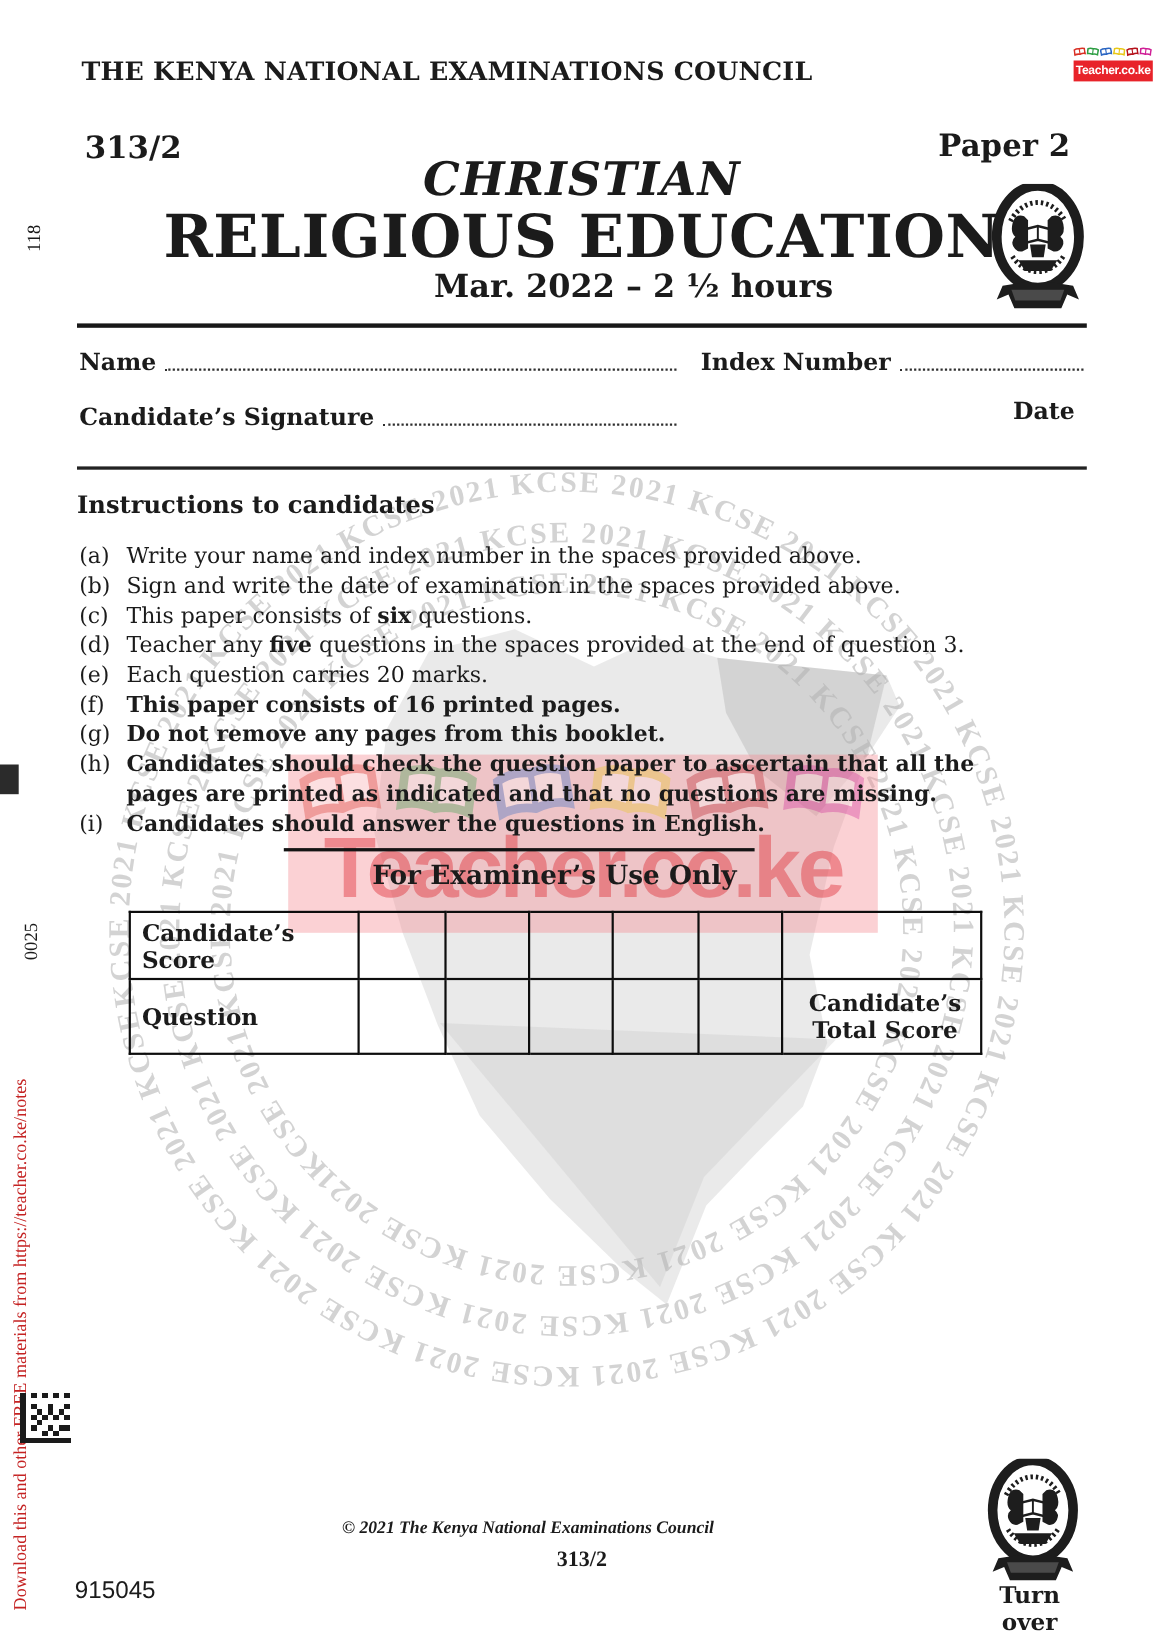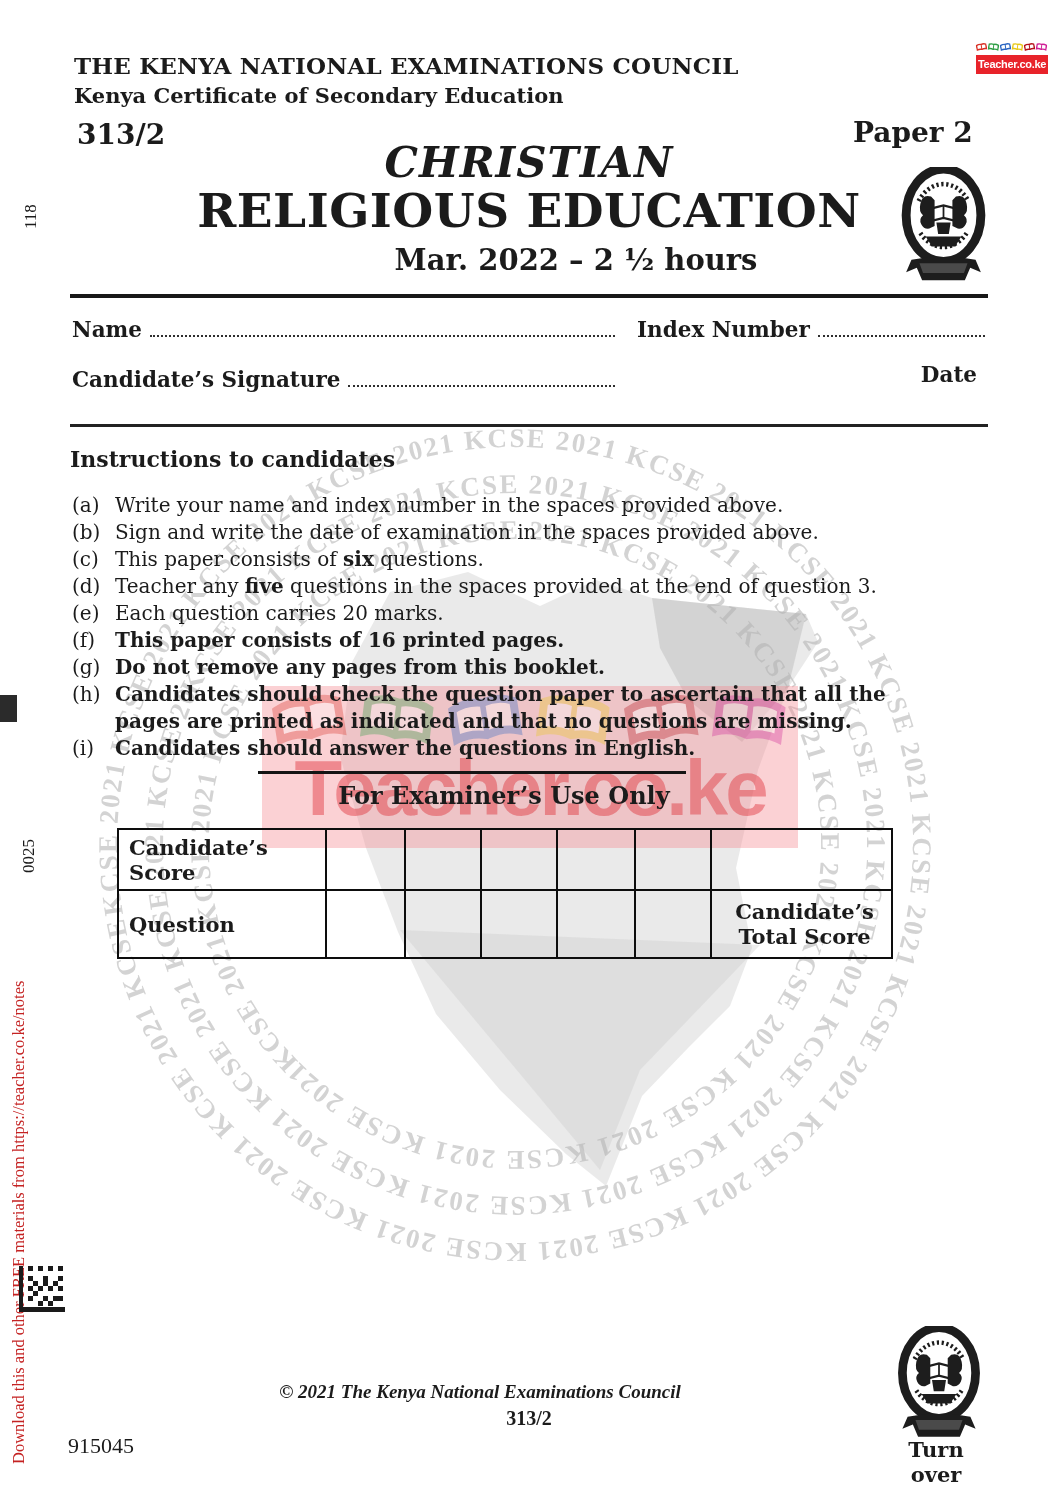--- a/index.html
+++ b/index.html
@@ -27,21 +27,21 @@
   .slab{font-family:"DejaVu Serif", serif;}
   .abs{position:absolute;}
   .b{font-weight:bold;}
   .nowrap{white-space:nowrap;}
   .council{left:74px; top:52px; font-size:23px; letter-spacing:.2px;}
   .certificate{left:74px; top:83px; font-size:21px;}
   .paper-code{left:77px; top:118px; font-size:28px;}
   .paper-label{left:853px; top:116px; font-size:28px;}
   .title-line{left:0; width:1058px; text-align:center;}
   .title1{top:138px; font-size:42px; letter-spacing:1px;font-style:italic;}
-  .title2{top:183px; font-size:47px; letter-spacing:.5px;}
+  .title2{top:183px; font-size:54px; letter-spacing:.5px;}
   .session{top:243px; font-size:29px;padding-left:47px;}
   .hr1{left:70px; top:294px; width:918px; height:4px; background:#181818;}
   .hr2{left:70px; top:424px; width:918px; height:3px; background:#222;}
   .fieldgroup{position:absolute; display:flex; align-items:flex-end; height:30px;}
   .fieldgroup .lbl{font-weight:bold; font-size:21.5px; white-space:nowrap; margin-right:8px;}
   .fieldgroup .dots{flex:1; border-bottom:2.5px dotted #2e2e2e; margin-bottom:5px;}
   .instr-title{left:70px; top:446px; font-size:22px;}
   .instr-list{position:absolute; left:72px; top:492px; width:870px;}
   .instr-row{display:flex; line-height:27px; font-size:20px;}
   .instr-label{width:43px; flex:0 0 43px;}
@@ -54,24 +54,24 @@
     border-collapse:collapse; table-layout:fixed;
   }
   table.examiner td{
     border:2.4px solid #0d0d0d; font-size:21px; font-weight:bold;
     padding:2px 4px 2px 10px; background:transparent;
   }
   table.examiner tr:nth-child(1) td{height:55px;}
   table.examiner tr:nth-child(2) td{height:62px;}
   td.total-head{text-align:center; padding:2px 4px; line-height:1.2;}
   .footer-copy{left:0; top:1381px; width:960px; text-align:center;
-    font-family:"Liberation Serif", serif; font-style:italic; font-weight:bold; font-size:19px;}
+    font-family:"Liberation Serif", serif; font-style:italic; font-weight:bold; font-size:16px;}
   .footer-code{left:0; top:1407px; width:1058px; text-align:center;
     font-family:"Liberation Serif", serif; font-weight:bold; font-size:20px;}
-  .serial{left:68px; top:1433px; font-family:Liberation Serif, serif; font-size:22px;}
+  .serial{left:68px; top:1433px; font-family:Liberation Sans, sans-serif; font-size:22px;}
   .turnover{left:884px; top:1437px; width:104px; text-align:center; font-size:21px;}
   
   .rot{transform:rotate(-90deg); transform-origin:0 0; white-space:nowrap;}
   .m118{left:21px; top:229px; font-family:"Liberation Serif", serif; font-size:17px; z-index:3;}
   .m0025{left:19px; top:873px; font-family:"Liberation Serif", serif; font-size:17px; z-index:3;}
   .blacksq{left:0; top:695px; width:17px; height:27px; background:#2b2b2b; z-index:3;}
   .sidelink{left:9px; top:1464px; font-family:"Liberation Serif", serif; font-size:16.5px;
     color:var(--side-red); z-index:3;}
   .barcode{left:18px; top:1266px; z-index:3;}
   
@@ -155,21 +155,20 @@
       <path d="M42,62 h16 l-2,13 h-12 Z" fill="#1d1d1d"></path>
       <path d="M30,78 h40 l-7,11 h-26 Z" fill="#1d1d1d"></path>
       <path d="M14,104 L40,100 L50,103 L60,100 L86,104 L92,118 L80,113 L74,127 L26,127 L20,113 L8,118 Z" fill="#1d1d1d"></path>
       <path d="M23,108 L77,108 L73,119 L27,119 Z" fill="#4a4a4a"></path>
     </symbol>
   </svg>
 
   <div class="content">
 
     <div class="abs slab b council nowrap">THE KENYA NATIONAL EXAMINATIONS COUNCIL</div>
-    <div class="abs slab b certificate nowrap">Kenya Certificate of Secondary Education</div>
     <div class="abs slab b paper-code nowrap">313/2</div>
     <div class="abs slab b paper-label nowrap">Paper 2</div>
     <div class="abs slab b title-line title1">CHRISTIAN</div>
     <div class="abs slab b title-line title2">RELIGIOUS EDUCATION</div>
     <div class="abs slab b title-line session">Mar. 2022  –  2 ½ hours</div>
 
     <svg class="crest crest1" width="89" height="125">
         <use href="#crest-symbol"></use>
       </svg>
 

